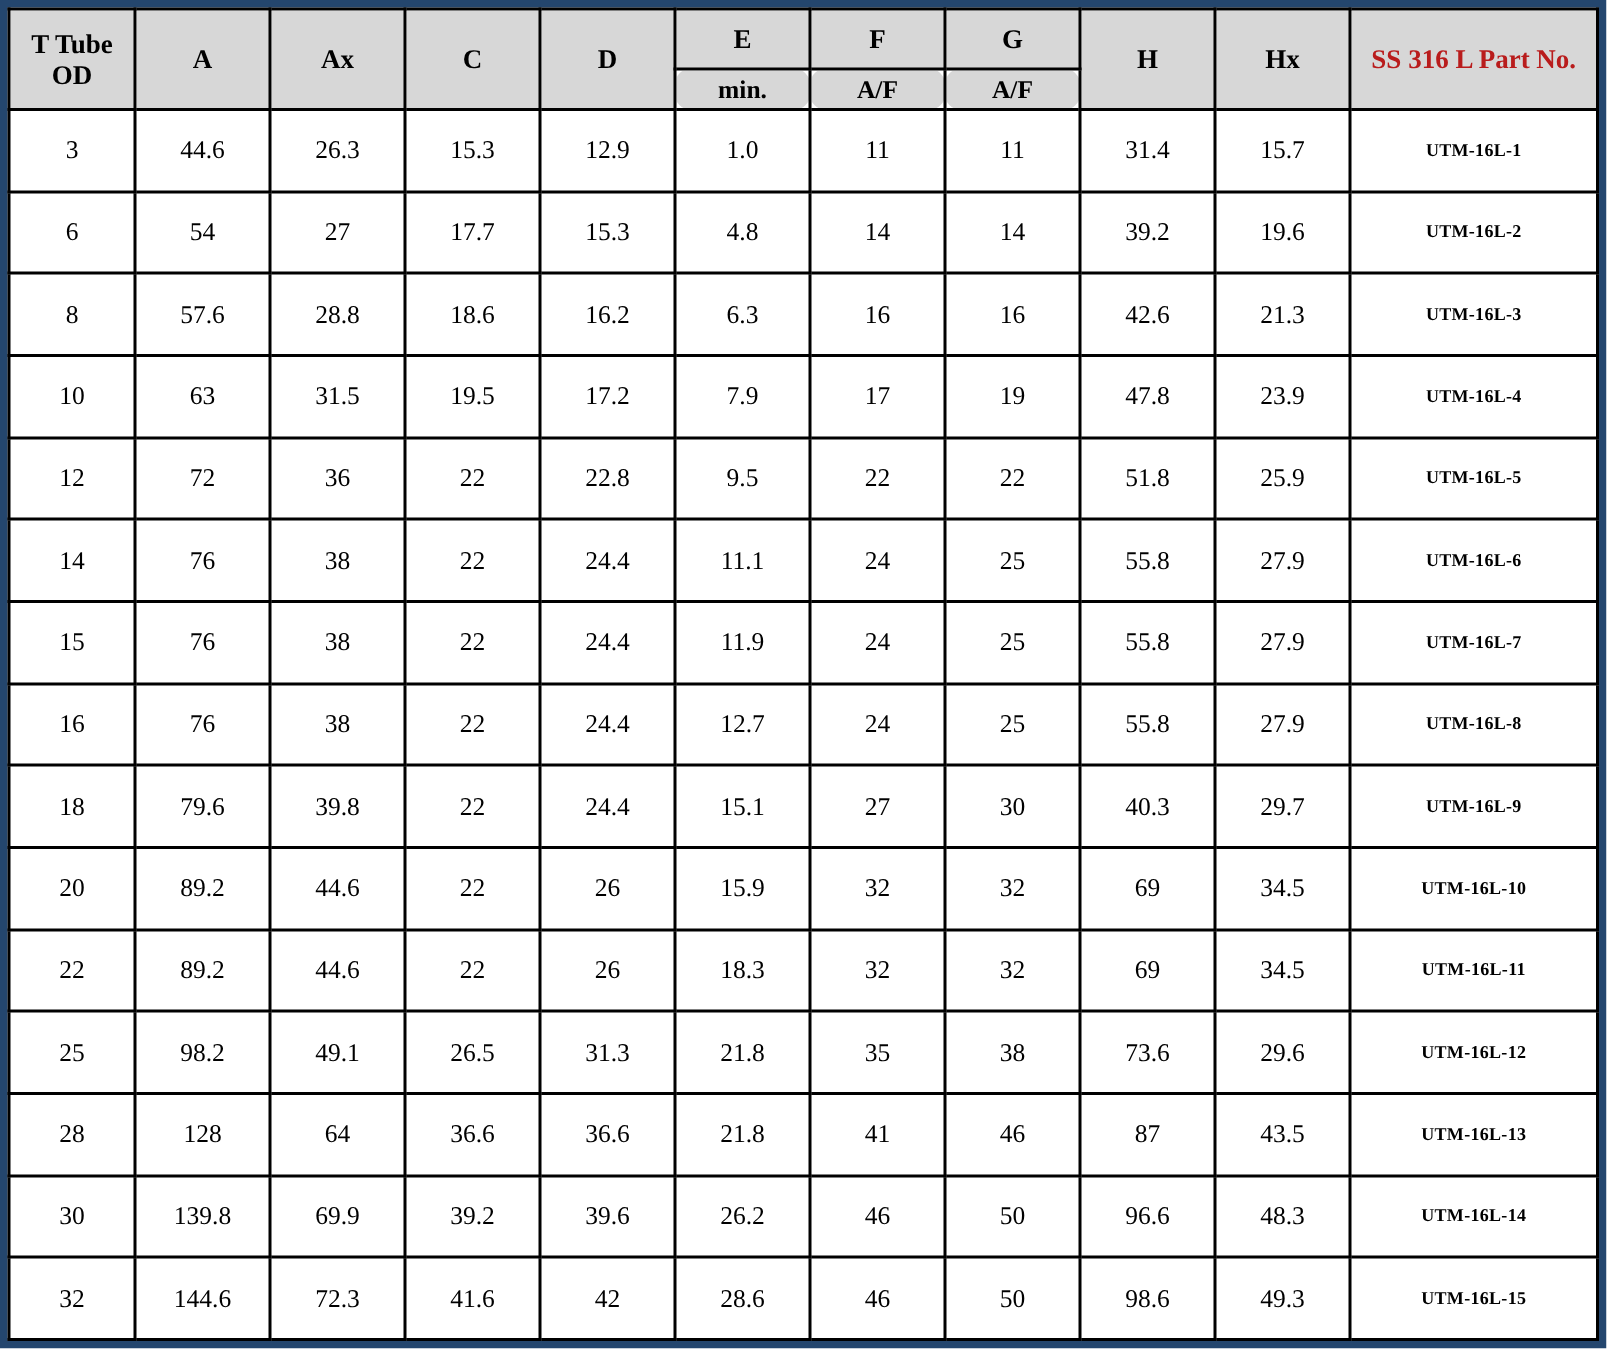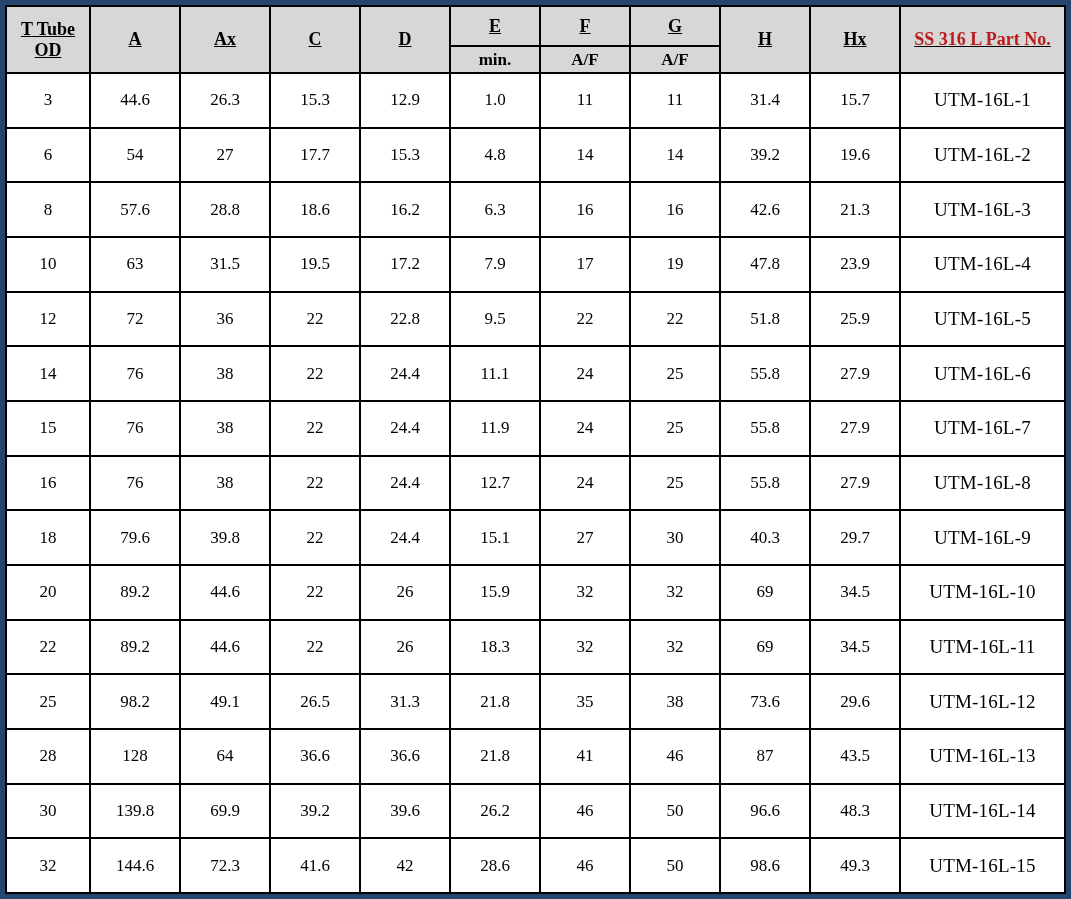--- a/index.html
+++ b/index.html
@@ -23,37 +23,37 @@
     padding: 0 2px;
     overflow: hidden;
   }
   thead th {
     background: #D7D7D7;
     font-weight: bold;
     font-size: 18px;
     color: #000000;
     border-bottom: 5px solid #24466E; 
   }
-  thead tr.h-row1 { height: 40px; text-decoration: underline; }
+  thead tr.h-row1 { height: 40px; }
   thead tr.h-row2 { height: 27px; }
   thead th.split-top { border-bottom: 2px solid #000000; } 
-  thead th.sub { font-size: 17px; }
+  thead th.sub { font-size: 17px; border-radius: 10px; }
   thead th.part-head {
     color: #b91c1c;
     font-size: 18px;
     line-height: 1.15;
   }
   tbody td {
     font-size: 17px;
     color: #000000;
     background: #ffffff;
   }
   tbody td.part {
-    font-weight: normal;
-    font-size: 19px;
+    font-weight: bold;
+    font-size: 12px;
     letter-spacing: 0.2px;
   }
 </style>
 </head>
 <body>
 
 <div class="frame">
   <table class="spec">
     <colgroup>
       <col style="width:84px">

